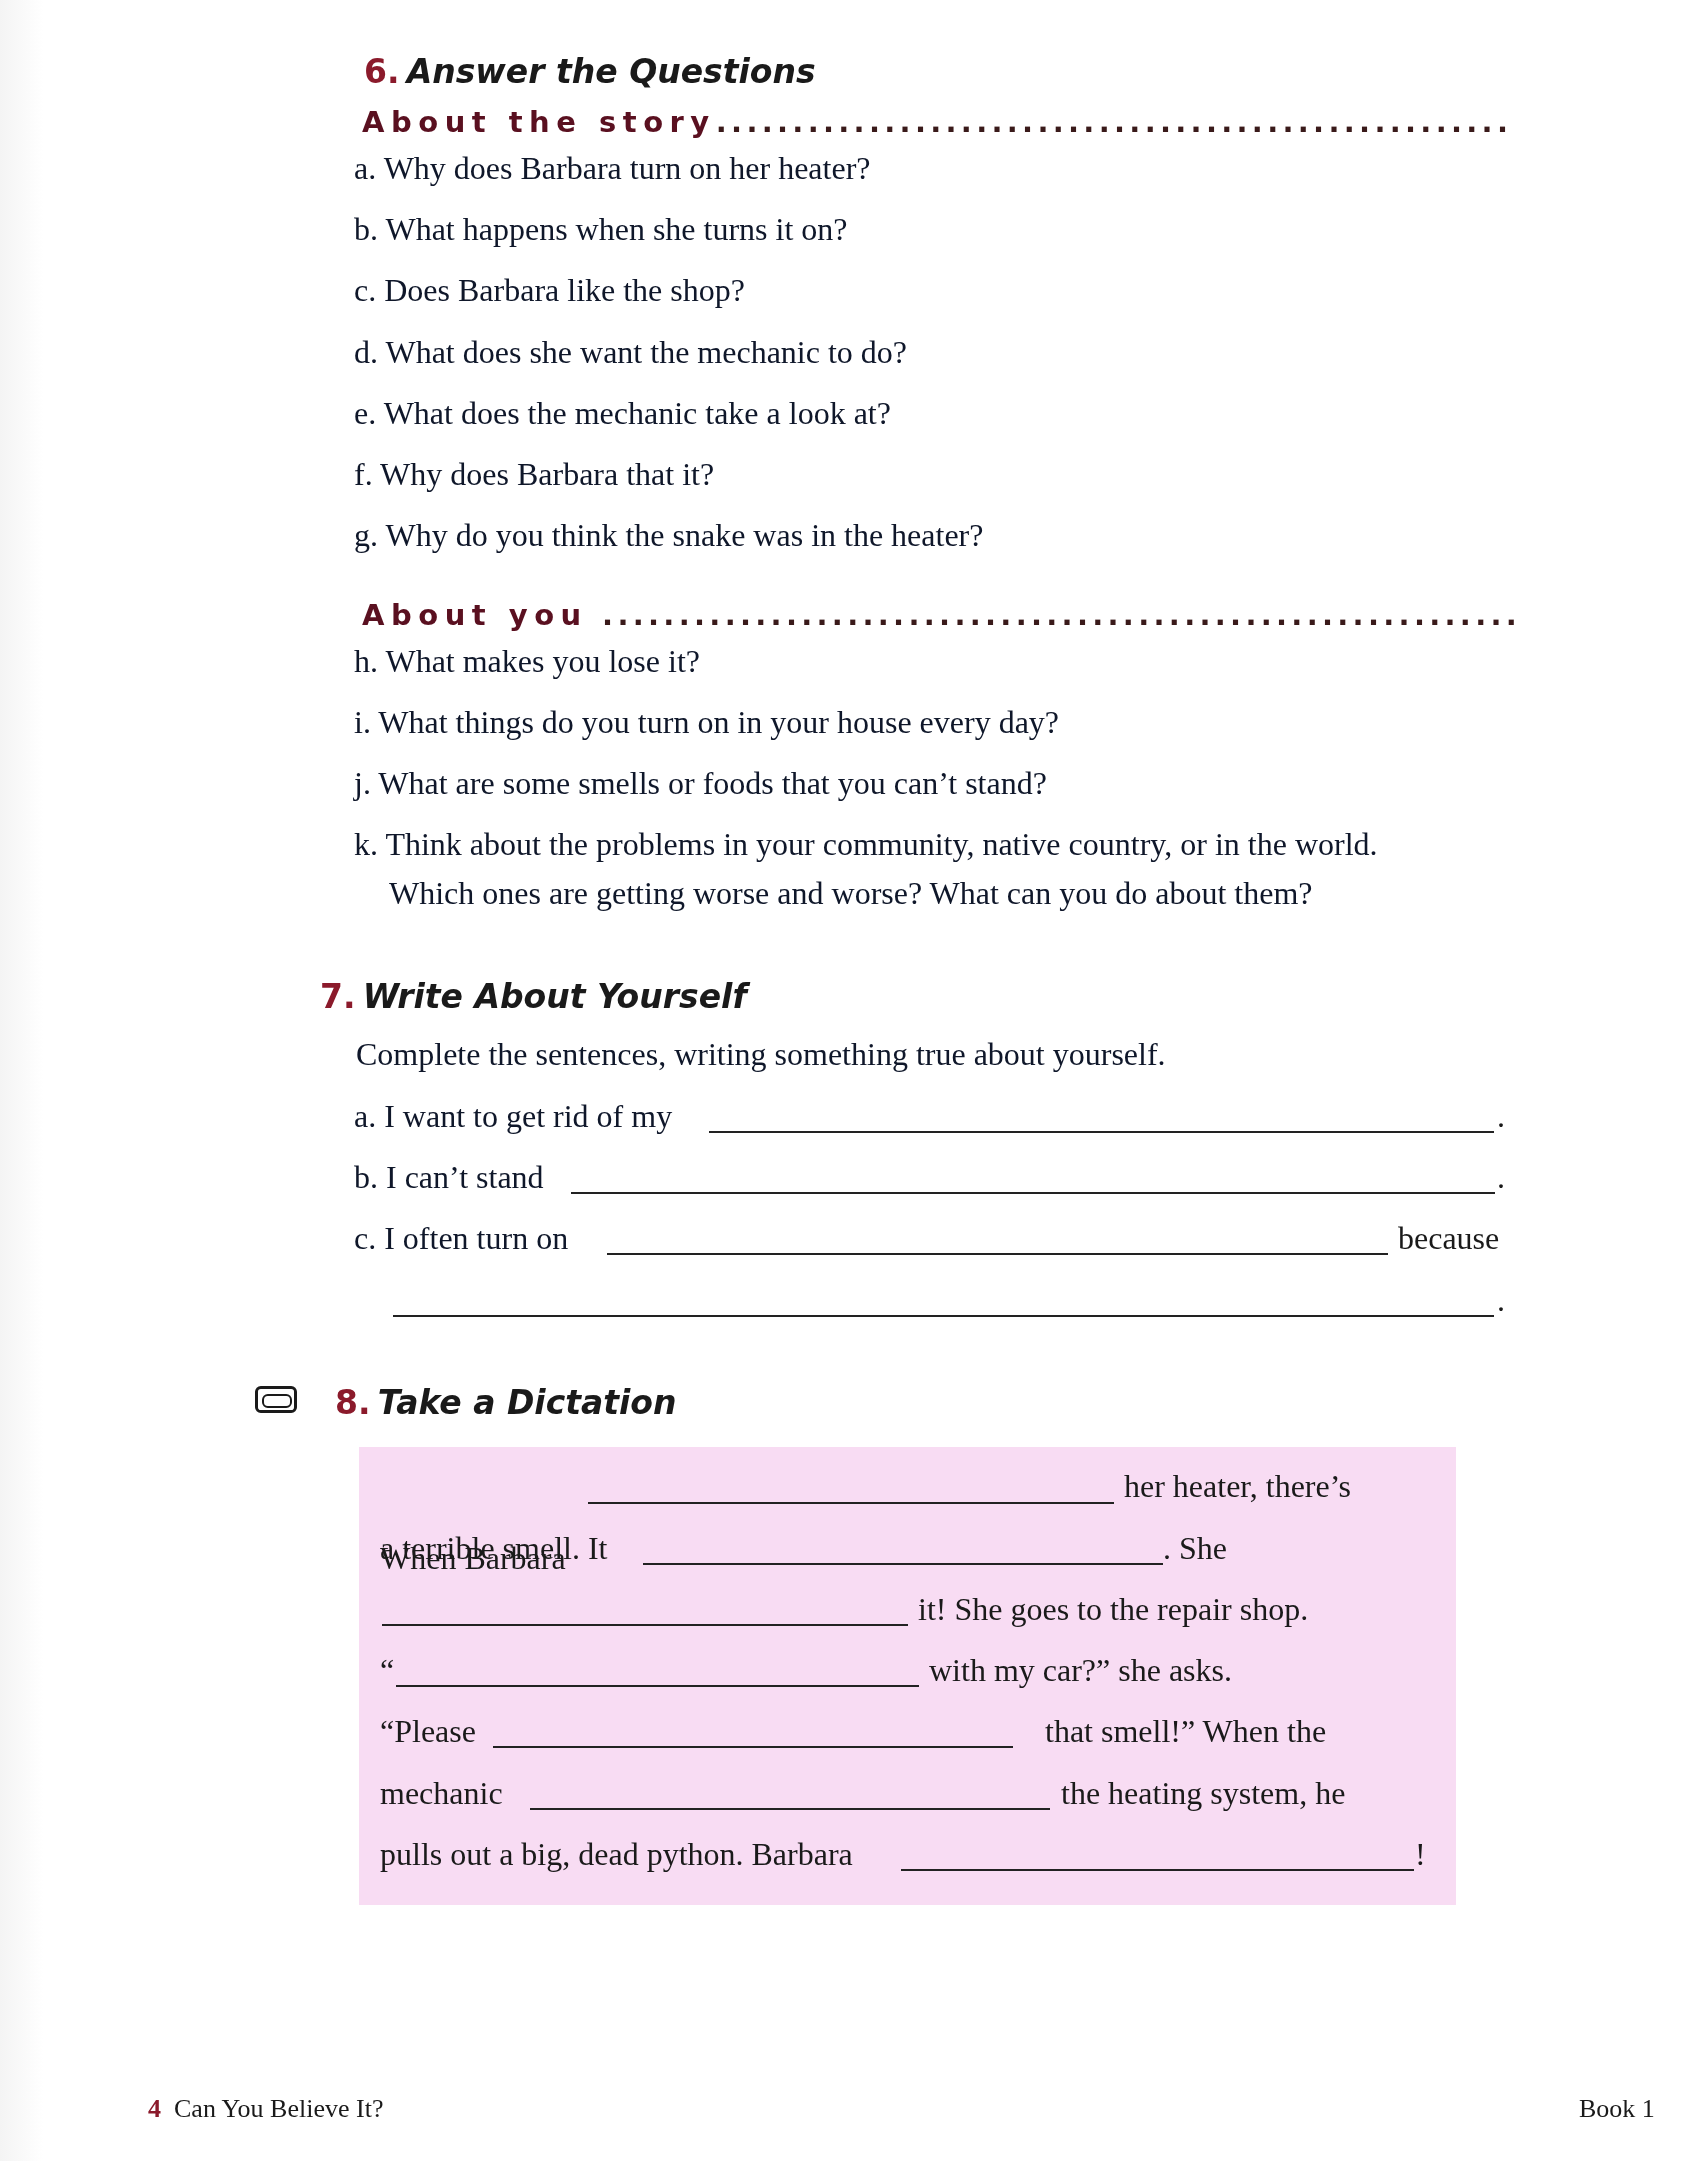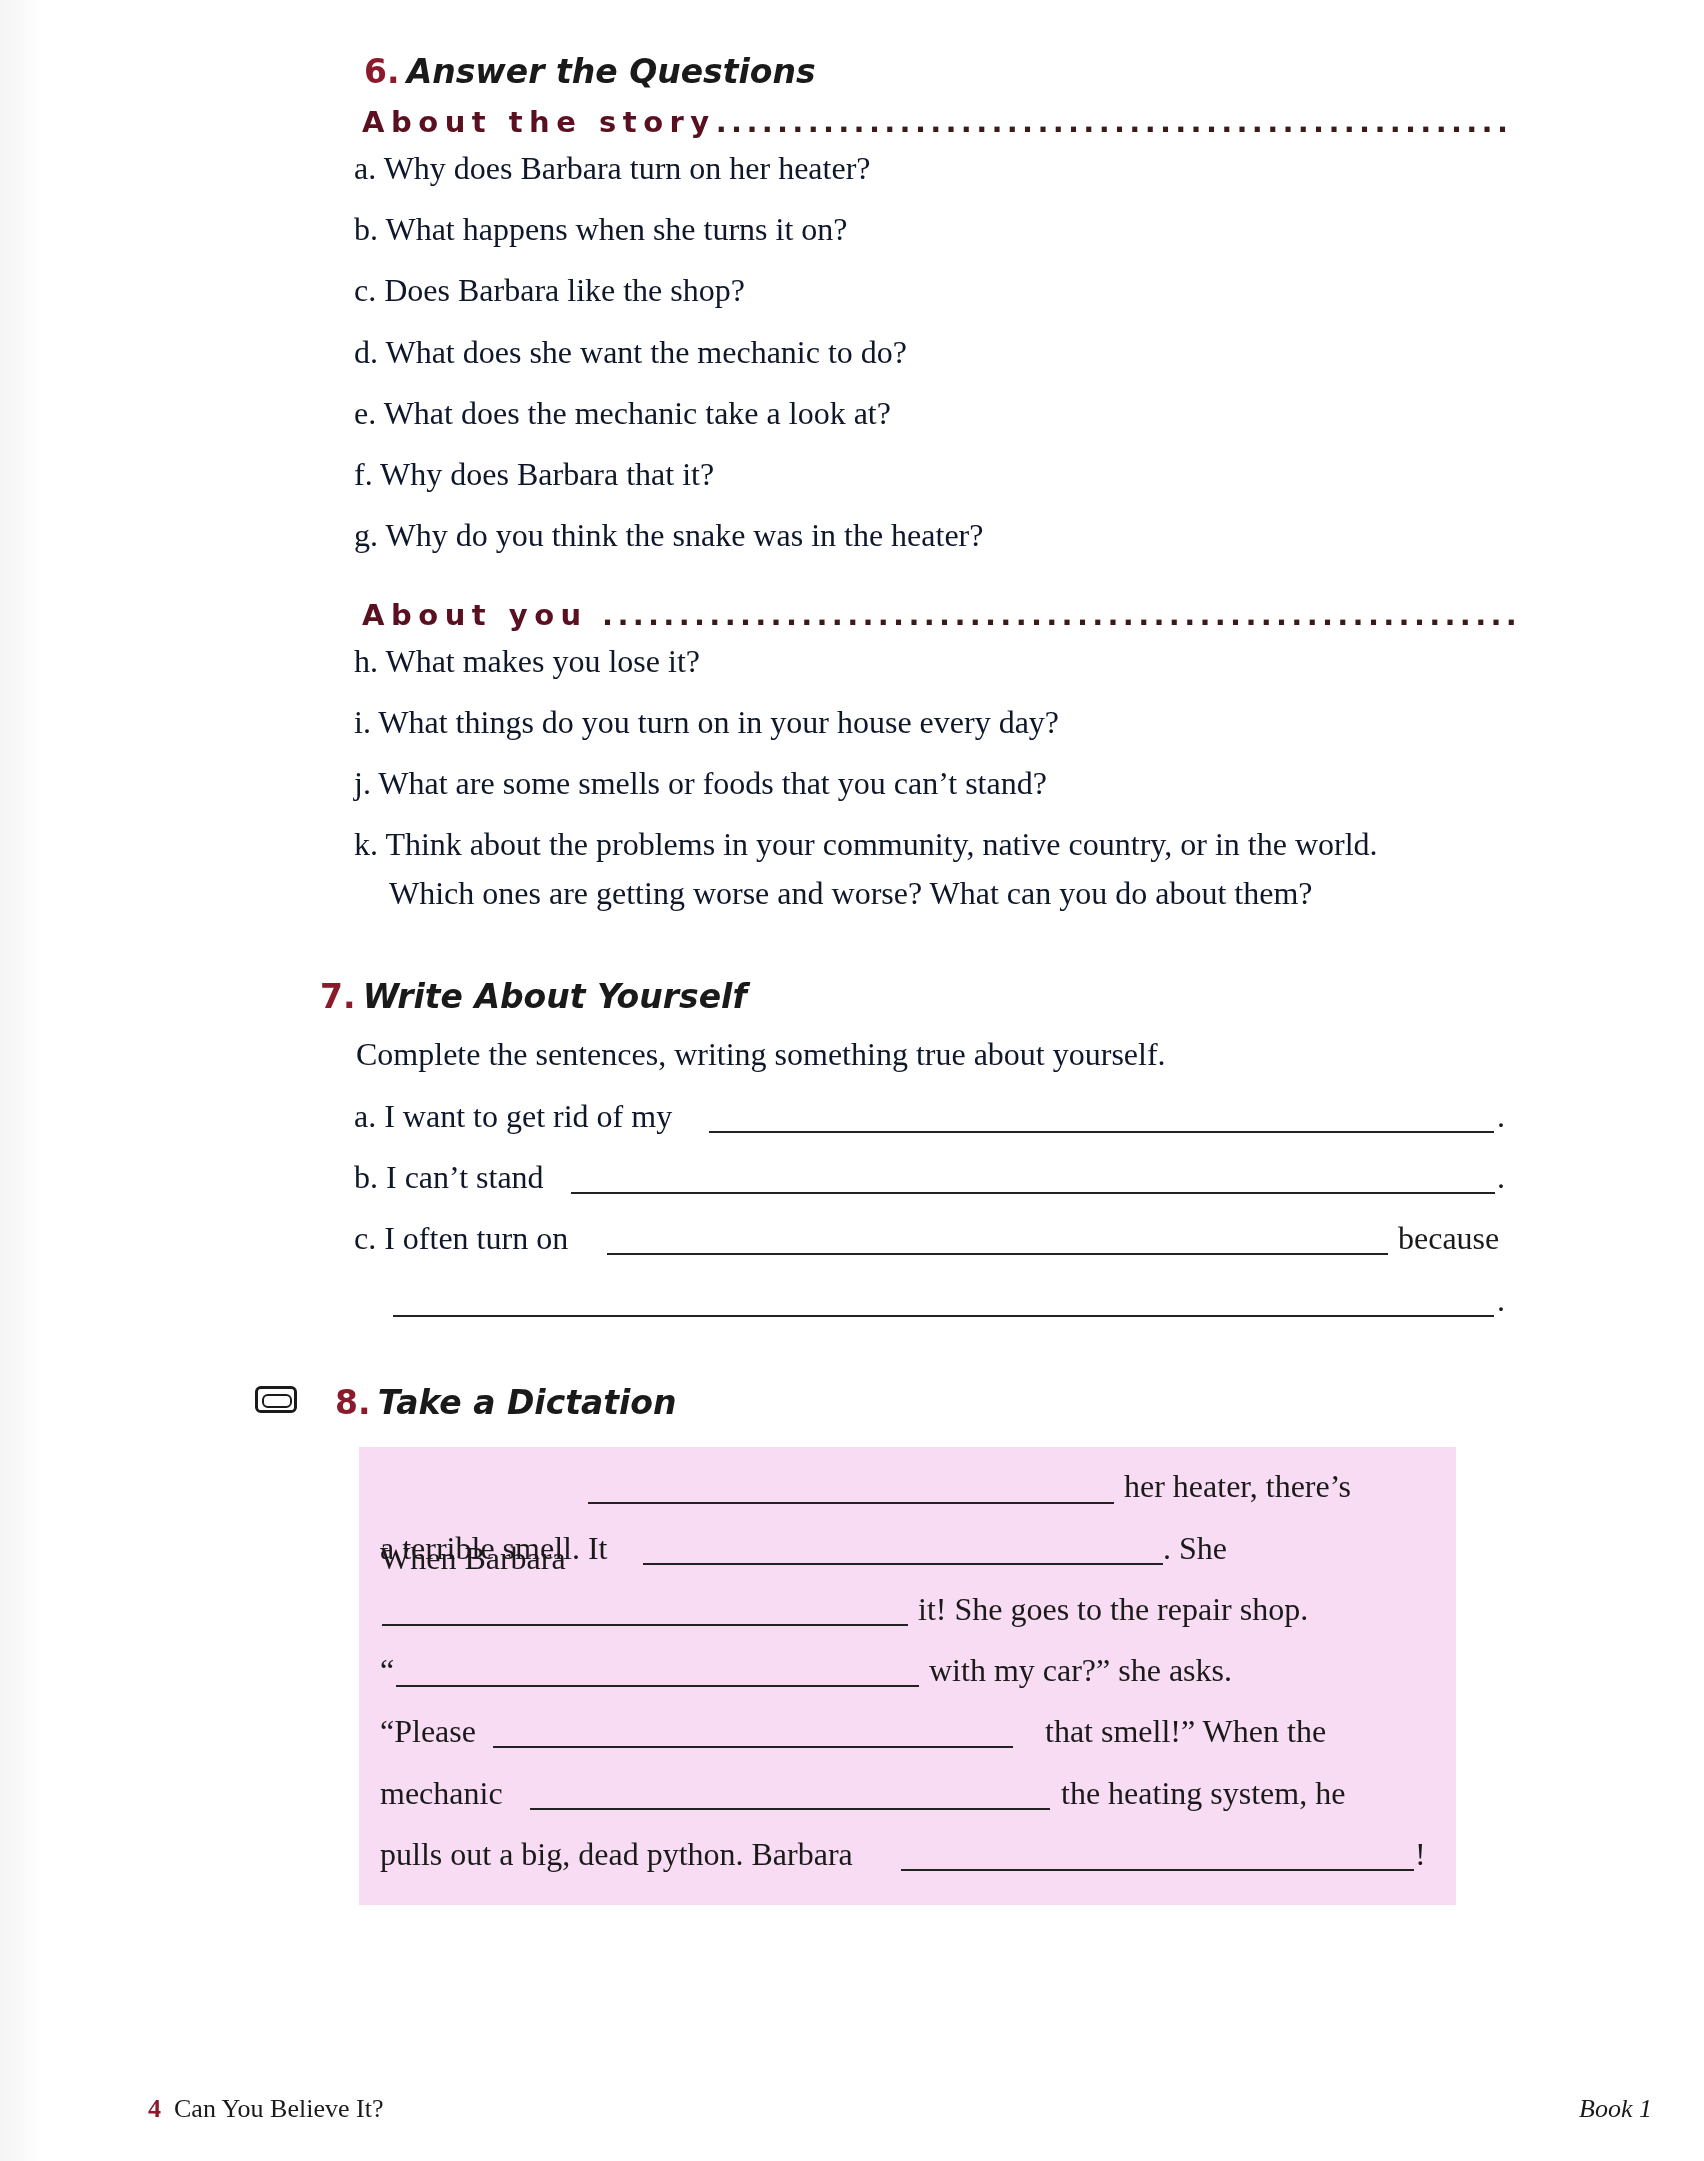--- a/index.html
+++ b/index.html
@@ -34,21 +34,21 @@
   }
   .cassette {
     position: absolute; left: 255px; top: 1386px; width: 42px; height: 27px;
     border: 3.6px solid #1a1a1a; border-radius: 5.8px; box-sizing: border-box;
   }
   .cassette .inner {
     position: absolute; left: 4.3px; top: 5px; width: 26px; height: 10px; border: 2.2px solid #1a1a1a; border-radius: 5.8px;
   }
   .footer-left { position: absolute; left: 148px; top: 2094px; font-size: 26px; white-space: nowrap; }
   .footer-left .pg { color: #8b1a2b; font-weight: bold; margin-right: 13px; }
-  .footer-right { position: absolute; left: 1579px; top: 2094px; font-size: 26px; font-style: italic; white-space: nowrap; }
+  .footer-right { position: absolute; left: 1579px; top: 2094px; font-size: 26px; white-space: nowrap; }
 </style>
 </head>
 <body>
 
 <div class="left-shadow"></div>
 
 <div class="section-title" style="left:320px; top:52px;margin-left:44px;">
   <span class="num">6.</span><span>Answer the Questions</span>
 </div>
 

